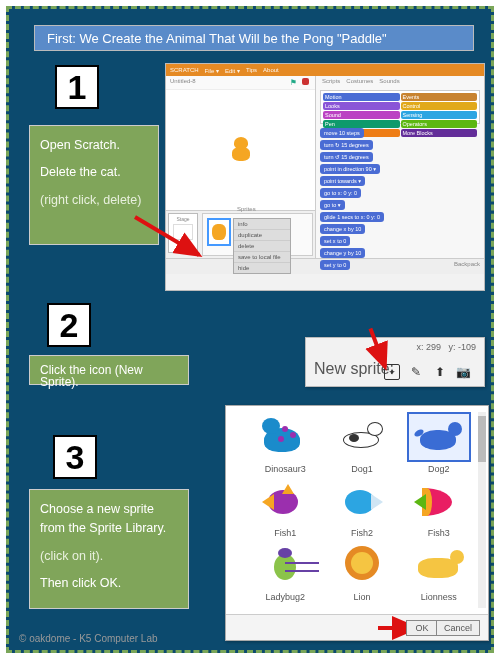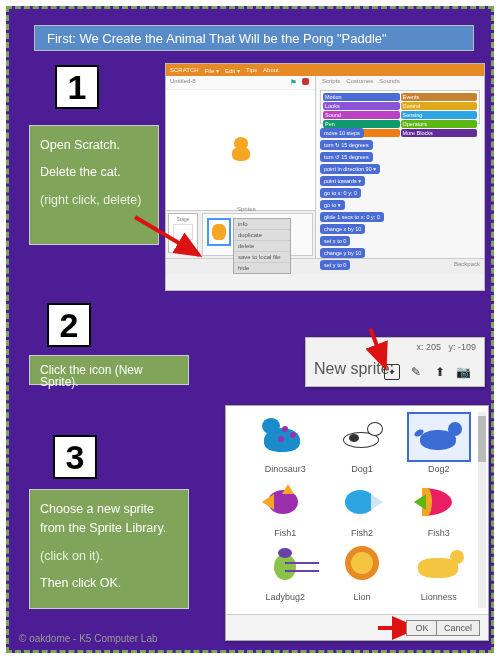--- a/index.html
+++ b/index.html
@@ -8,21 +8,21 @@
     height: 659px;
     font-family: Arial, sans-serif;
     position: relative;
     background: #fff;
     overflow: hidden;
   }
   .frame {
     position: absolute;
     left: 6px; top: 6px; right: 6px; bottom: 6px;
     border: 3px dashed #7aa659;
-    background: #4c1d95;
+    background: #0c4a6e;
   }
   .title-bar {
     position: absolute;
     left: 25px; top: 16px;
     width: 440px; height: 26px;
     background: #5a8bc9;
     border: 1px solid #bbb;
     color: #fff;
     font-size: 13px;
     line-height: 26px;
@@ -282,21 +282,21 @@
   </div>
 
   <div class="step-num n2">2</div>
   <div class="green-box gb2">
     <span>Click the icon (New Sprite).</span>
   </div>
 
   <div class="newsprite">
     <div class="coords">
       <span>x:</span>
-      <span>205</span>
+      <span>299</span>
       &nbsp;
       <span>y:</span>
       <span>-109</span>
     </div>
     <div class="lbl">New sprite:</div>
     <div class="icons">
       <div class="ns-icon a">✦</div>
       <div class="ns-icon">✎</div>
       <div class="ns-icon">⬆</div>
       <div class="ns-icon">📷</div>

